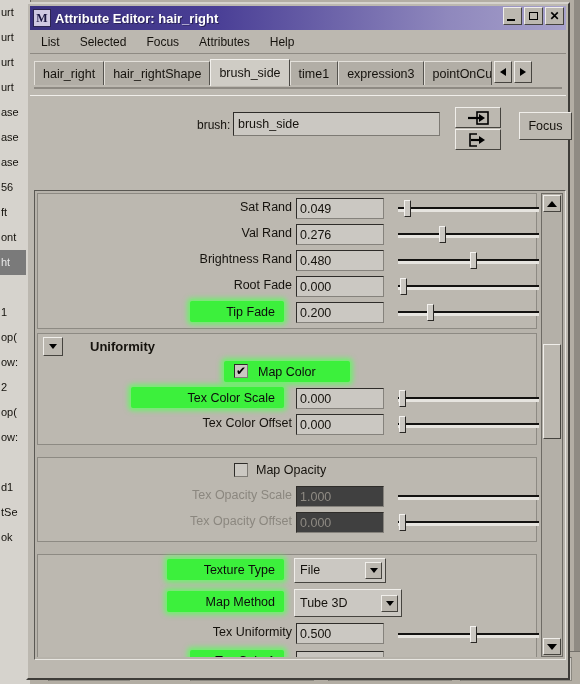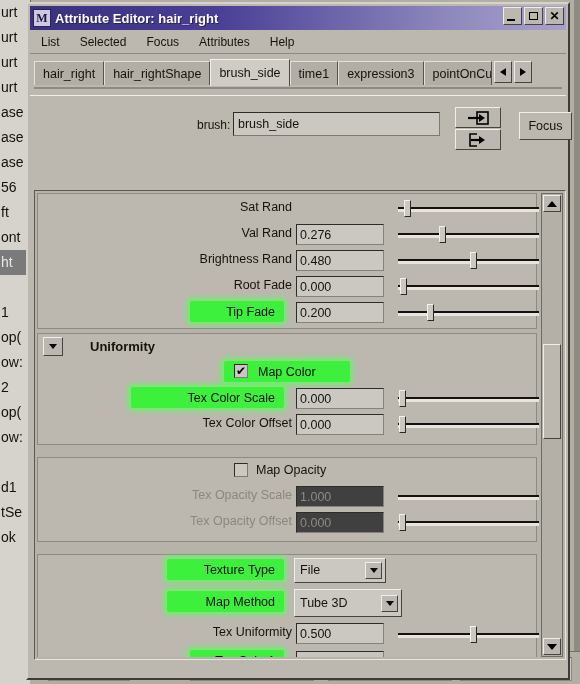--- a/index.html
+++ b/index.html
@@ -7,21 +7,21 @@
     width:580px;height:684px;overflow:hidden;
     font-family:"Liberation Sans","DejaVu Sans",sans-serif;
     background:#a8a49c;
     -webkit-font-smoothing:none;
   }
   
   #bg{position:absolute;left:0;top:0;width:580px;height:684px;background:#b3aea4;}
   #bg-left-list{
     position:absolute;left:0;top:0;width:30px;height:684px;
     background:#d6d3cd;border-right:1px solid #6d6a63;
-    font-size:14px;color:#14110c;
+    font-size:11px;color:#14110c;
   }
   .bgrow{height:25px;line-height:25px;padding-left:1px;white-space:nowrap;overflow:hidden;}
   .bgrow.sel{background:#7a7a7a;color:#e8e8e8;}
   #bg-topline1{position:absolute;left:0;top:4px;width:24px;height:3px;background:#6f6c66;}
   #bg-topline2{position:absolute;left:0;top:28px;width:24px;height:3px;background:#6f6c66;}
   #bg-right-strip{position:absolute;right:0;top:0;width:6px;height:684px;background:#8f8b83;}
   #bg-bottom-strip{
     position:absolute;left:30px;bottom:0;right:0;height:32px;background:#b3aea4;
     border-top:1px solid #73706a;
   }
@@ -340,20 +340,21 @@
     </div>
     <div id="focus-btn">Focus</div>
   </div>
 
   <div id="attr-area">
     <div id="attr-inner">
 
       <div class="group" style="top:0;height:136px;">
         <div class="row" style="top:2px;">
           <div class="lbl">Sat Rand</div>
+          <div class="field">0.049</div>
           <div class="slider">
             <div class="strack"></div>
             <div class="shandle" style="left:6px;"></div>
           </div>
         </div>
         <div class="row" style="top:2px;">
           <div class="lbl">Val Rand</div>
           <div class="field">0.276</div>
           <div class="slider">
             <div class="strack"></div>

